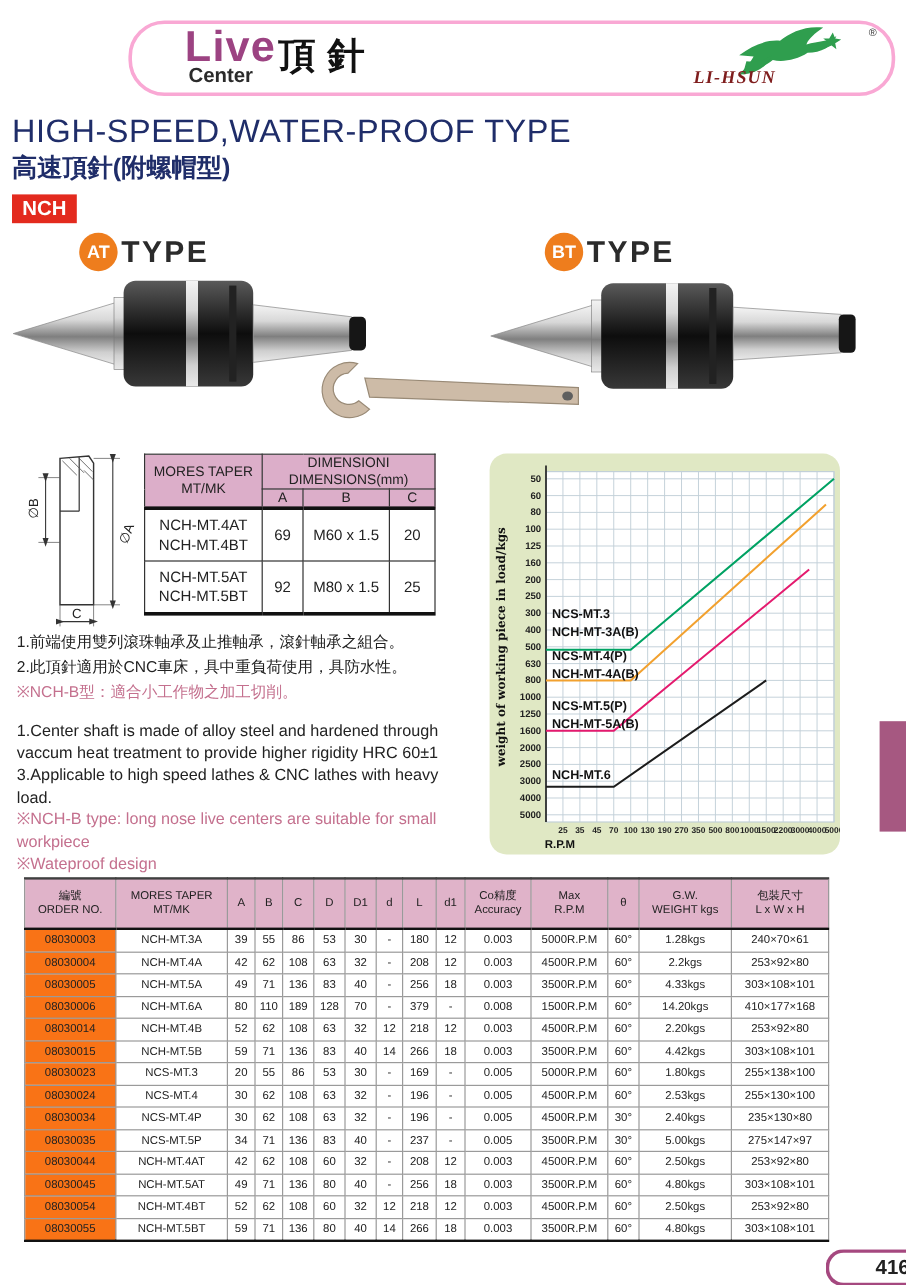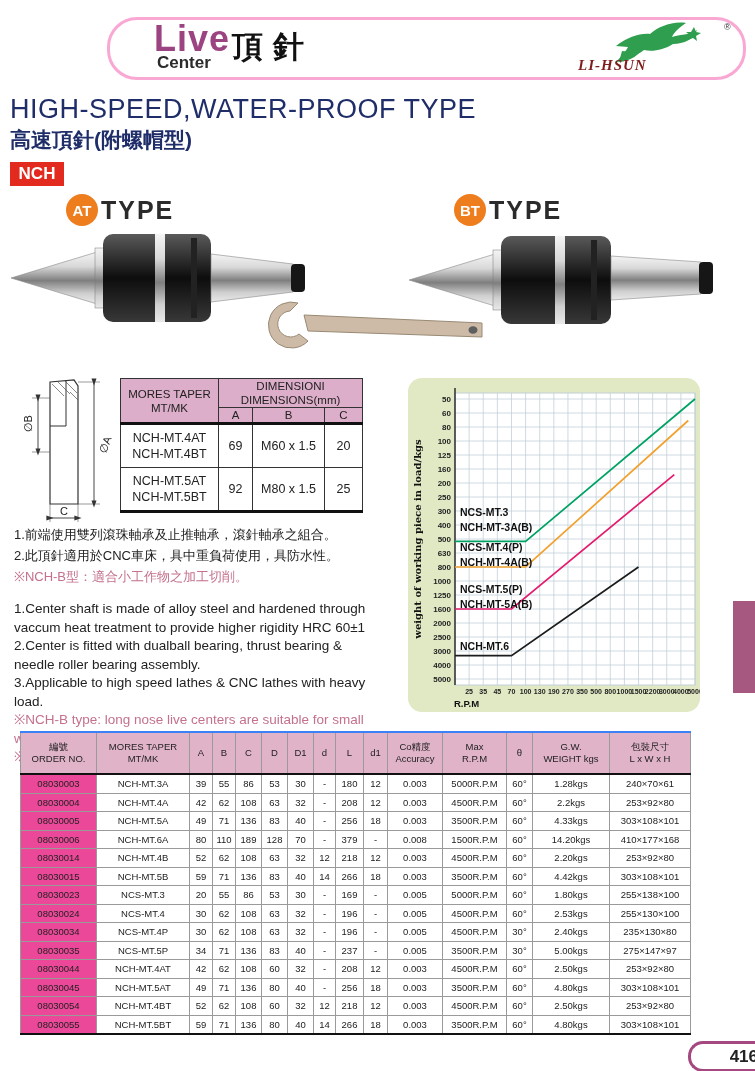--- a/index.html
+++ b/index.html
@@ -42,26 +42,26 @@
   
   .notes{position:absolute;left:14px;top:524px;width:412px;}
   .note-zh{font-size:13px;line-height:21px;color:#222;}
   .note-zh-pink{font-size:13px;line-height:21px;color:#c4708e;}
   .note-gap{height:13px;}
   .note-en{font-size:13.5px;line-height:18.5px;color:#222;white-space:pre-line;}
   .note-en-pink{font-size:13.5px;line-height:18.5px;color:#c4708e;white-space:pre-line;}
   
   .unit{position:absolute;left:20px;top:714px;width:670px;text-align:right;font-size:11px;color:#111;}
   .main-table{position:absolute;left:20px;top:731px;width:670px;border-collapse:collapse;table-layout:fixed;
-              font-size:9.5px;border-top:2px solid #3b82f6;border-bottom:2px solid #111;}
+              font-size:9.5px;border-top:2px solid #404040;border-bottom:2px solid #111;}
   .main-table th,.main-table td{border:1px solid #9a9a9a;text-align:center;padding:0;}
   .main-table thead th{background:#e0b3c9;font-weight:normal;height:40px;line-height:12px;
                        border-bottom:2px solid #111;font-size:9.5px;}
   .main-table tbody td{height:17.5px;background:#fff;}
-  .main-table td.ordcol{background:#ec4899;}
+  .main-table td.ordcol{background:#f97316;}
   
   .side-tab{position:absolute;left:733px;top:601px;width:22px;height:92px;background:#a65881;}
   .page-pill{position:absolute;left:688px;top:1041px;width:67px;height:25px;border:3px solid #a5487f;
              border-right:none;border-radius:15px 0 0 15px;display:flex;align-items:center;
              justify-content:flex-end;padding-right:10px;font-size:17px;font-weight:bold;color:#222;background:#fff;}
 </style>
 </head>
 <body>
 
 <div class="page">
@@ -315,22 +315,20 @@
         <div>NCH-MT.6</div>
       </div></div>
 
   <div class="notes">
       <div class="note-zh">1.前端使用雙列滾珠軸承及止推軸承，滾針軸承之組合。</div>
       <div class="note-zh">2.此頂針適用於CNC車床，具中重負荷使用，具防水性。</div>
       <div class="note-zh-pink">※NCH-B型：適合小工作物之加工切削。</div>
       <div class="note-gap"></div>
       <div class="note-en">1.Center shaft is made of alloy steel and hardened through
    vaccum heat treatment to provide higher rigidity HRC 60±1</div>
-      <div class="note-en">2.Center is fitted with dualball bearing, thrust bearing &amp;
-   needle roller bearing assembly.</div>
       <div class="note-en">3.Applicable to high speed lathes &amp; CNC lathes with heavy
    load.</div>
       <div class="note-en-pink">※NCH-B type: long nose live centers are suitable for small
    workpiece</div>
       <div class="note-en-pink">※Wateproof design</div>
     </div>
 
   <table class="main-table">
     <colgroup>
       <col style="width:76px">

